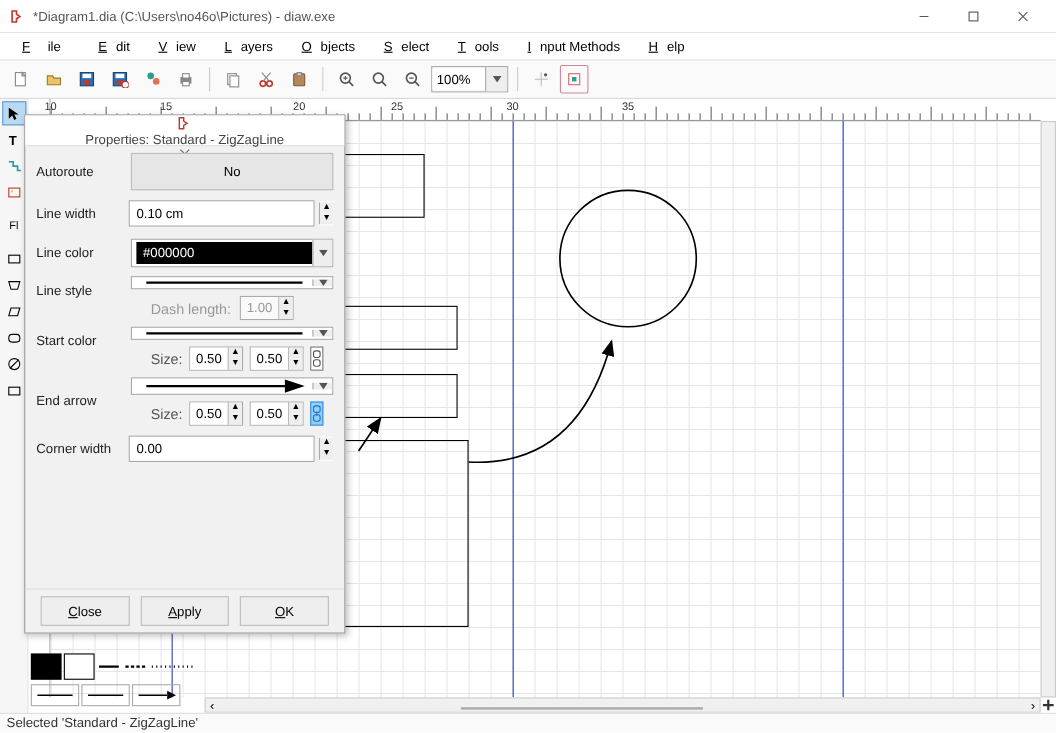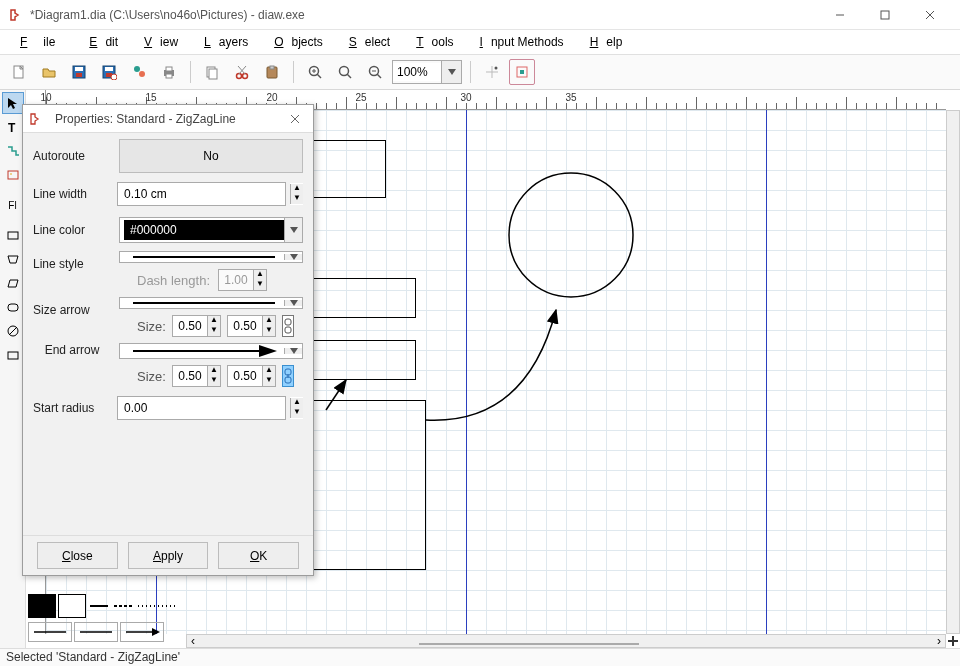--- a/index.html
+++ b/index.html
@@ -45,21 +45,21 @@
   
   .sb-h{position:absolute;left:160px;right:14px;bottom:0;height:14px;background:#f0f0f0;border:1px solid #ccc;display:flex;align-items:center;}
   .sb-v{position:absolute;top:20px;right:0;bottom:14px;width:14px;background:#f0f0f0;border:1px solid #ccc;}
   .sbcorner{position:absolute;right:0;bottom:0;width:14px;height:14px;display:flex;align-items:center;justify-content:center;}
   .bottom-palette{position:absolute;left:0;bottom:0;width:160px;height:56px;display:flex;flex-direction:column;}
   .palette-row{display:flex;gap:2px;align-items:center;padding:2px;}
   
   .status{position:absolute;left:0;right:0;bottom:0;height:18px;border-top:1px solid #ddd;padding:1px 6px;font-size:12px;color:#333;background:#fafafa;}
   
   .dialog{position:absolute;left:22px;top:104px;width:292px;height:472px;background:#f1f1f1;border:1px solid #9c9c9c;box-shadow:2px 2px 6px rgba(0,0,0,.25);display:flex;flex-direction:column;}
-  .dlg-title{height:28px;display:flex;align-items:center;padding:0 6px;gap:12px;background:#fff;border-bottom:1px solid #ddd;}
+  .dlg-title{height:28px;display:flex;align-items:center;padding:0 6px;gap:1px;background:#fff;border-bottom:1px solid #ddd;flex-direction:column;}
   .dlg-title .t{flex:1;color:#444;}
   .dlg-title .x{width:24px;height:20px;display:flex;align-items:center;justify-content:center;color:#666;}
   .dlg-body{flex:1;padding:6px 10px 4px 10px;overflow:auto;}
   .prop-row{display:flex;align-items:center;min-height:30px;gap:8px;margin-bottom:6px;}
   .prop-row>label{width:78px;color:#222;}
   .prop-row .ctrl{flex:1;display:flex;align-items:center;gap:4px;}
   .bigbtn{flex:1;height:34px;background:#e6e6e6;border:1px solid #bcbcbc;display:flex;align-items:center;justify-content:center;}
   .txt{flex:1;height:24px;border:1px solid #aaa;background:#fff;padding:2px 6px;outline:none;}
   .combo{flex:1;height:26px;border:1px solid #aaa;display:flex;align-items:center;padding:0 4px;background:#fff;}
   .combo .inner{flex:1;display:flex;align-items:center;justify-content:center;}
@@ -562,21 +562,21 @@
               <div class="buds">
                 <div>▲</div>
                 <div>▼</div>
               </div>
             </div>
         </div>
       </div>
     </div>
 
     <div class="prop-row" style="align-items:flex-start;">
-      <label style="margin-top:6px;">Size arrow</label>
+      <label style="margin-top:6px;">Start color</label>
       <div style="flex:1;display:flex;flex-direction:column;gap:6px;">
         <div class="combo">
           <div class="inner">
               <svg width="150" height="10">
                 <line x1="4" y1="5" x2="146" y2="5" stroke="#000" stroke-width="2"></line>
               </svg>
             </div>
           <div class="dd">
               <svg width="8" height="6">
                 <path d="M0 0 L8 0 L4 6 Z" fill="#555"></path>
@@ -603,21 +603,21 @@
               <svg width="8" height="16">
                 <rect x="1" y="1" width="6" height="6" rx="2" fill="none" stroke="#555"></rect>
                 <rect x="1" y="9" width="6" height="6" rx="2" fill="none" stroke="#555"></rect>
               </svg>
             </div>
         </div>
       </div>
     </div>
 
     <div class="prop-row" style="align-items:flex-start;">
-      <label style="margin-top:0;text-align:center;">End arrow</label>
+      <label style="margin-top:14px;">End arrow</label>
       <div style="flex:1;display:flex;flex-direction:column;gap:6px;">
         <div class="combo">
           <div class="inner">
               <svg width="150" height="14">
                 <line x1="4" y1="7" x2="130" y2="7" stroke="#000" stroke-width="2"></line>
                 <path d="M130 1 L148 7 L130 13 Z" fill="#000"></path>
               </svg>
             </div>
           <div class="dd">
               <svg width="8" height="6">
@@ -646,21 +646,21 @@
                 <rect x="1" y="1" width="6" height="6" rx="2" fill="none" stroke="#2a6fb5"></rect>
                 <rect x="1" y="9" width="6" height="6" rx="2" fill="none" stroke="#2a6fb5"></rect>
                 <line x1="4" y1="6" x2="4" y2="10" stroke="#2a6fb5"></line>
               </svg>
             </div>
         </div>
       </div>
     </div>
 
     <div class="prop-row">
-      <label>Start radius</label>
+      <label>Corner width</label>
       <div class="ctrl">
         <input class="txt" value="0.00" style="">
         <div class="spin" style="border:none;">
             <div class="buds">
               <div>▲</div>
               <div>▼</div>
             </div>
           </div>
       </div>
     </div>

